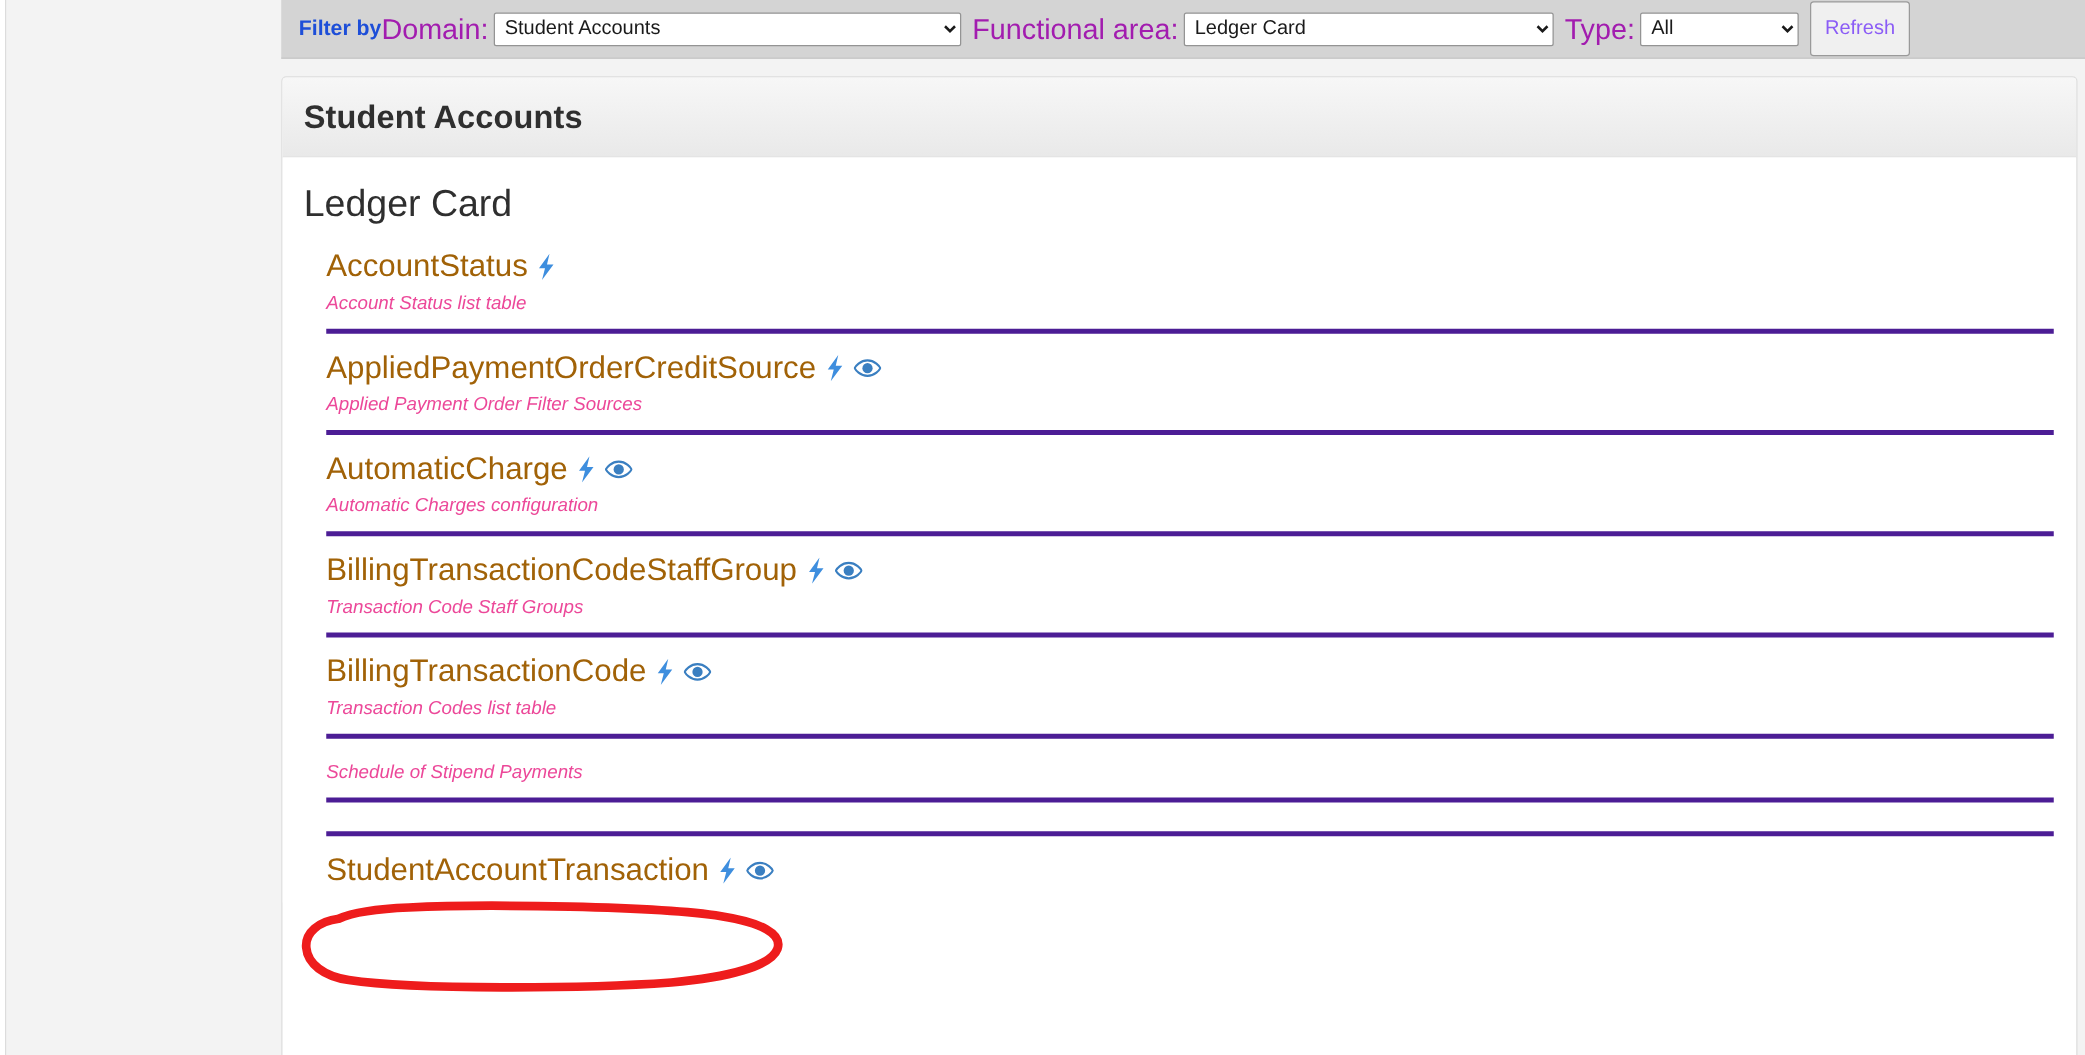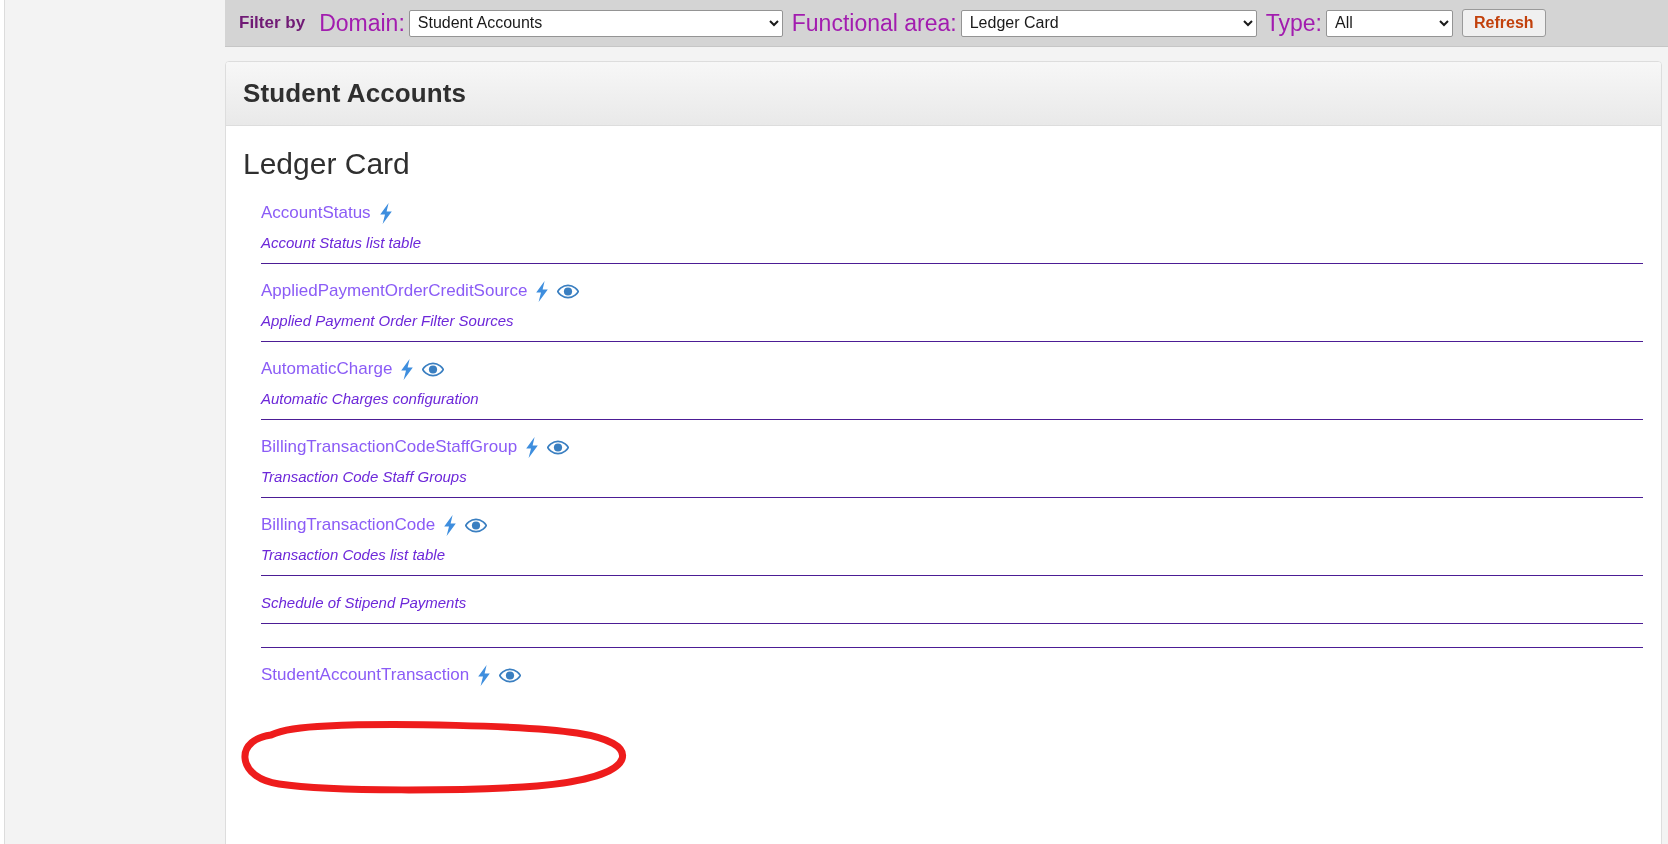--- a/index.html
+++ b/index.html
@@ -42,22 +42,21 @@
     background: #d4d4d4;
     border-bottom: 1px solid #c6c6c6;
     box-sizing: border-box;
     display: flex;
     align-items: center;
     padding-left: 14px;
   }
   .filter-label-strong {
     font-size: 17px;
     font-weight: bold;
-    color: #701a75;
-    margin-right: 14px;
+    color: #1d4ed8;
     white-space: nowrap;
   }
   .filter-label {
     font-size: 23px;
     color: #a21caf;
     margin-right: 4px;
     white-space: nowrap;
   }
   select.fsel {
     font-family: "Liberation Sans", sans-serif;
@@ -72,29 +71,28 @@
     margin-right: 9px;
     -webkit-appearance: menulist;
     appearance: menulist;
   }
   #domain-select   { width: 374px; }
   #area-select     { width: 296px; }
   #type-select     { width: 127px; }
   #refresh-button {
     font-family: "Liberation Sans", sans-serif;
     font-size: 16px;
-    color: #c2410c;
+    color: #8b5cf6;
     background: #f0f0f0;
     border: 1px solid #9a9a9a;
     border-radius: 3px;
-    height: 28px;
+    height: 44px;
     padding: 0 11px;
     box-sizing: border-box;
     cursor: pointer;
-    font-weight: bold;
   }
 
   
   #panel {
     position: absolute;
     left: 225px;
     top: 61px;
     width: 1437px;
     min-height: 790px;
     background: #ffffff;
@@ -130,48 +128,48 @@
     line-height: 36px;
   }
 
   
   #entity-list {
     margin-left: 18px;
     margin-right: 18px;
   }
   .entity-row {
     padding: 12px 0 11px 0;
-    border-top: 1px solid #4c1d95;
+    border-top: 4px solid #4c1d95;
     position: relative;
   }
   .entity-row:first-child { border-top: none; padding-top: 6px; }
   .entity-name-line {
     display: flex;
     align-items: center;
     gap: 0px;
     line-height: 30px;
   }
   .entity-name {
-    font-size: 17px;
-    color: #8b5cf6;
+    font-size: 25px;
+    color: #a16207;
     font-weight: normal;
     white-space: nowrap;
   }
   .ico {
     display: inline-flex;
     align-items: center;
     justify-content: center;
     margin-left: 7px;
     cursor: pointer;
   }
   .ico svg { display: block; }
   .entity-desc {
     font-size: 15px;
     font-style: italic;
-    color: #6d28d9;
+    color: #ec4899;
     margin-top: 6px;
     line-height: 18px;
   }
 
   
   #red-annotation {
     position: absolute;
     left: 237px;
     top: 718px;
     width: 400px;

